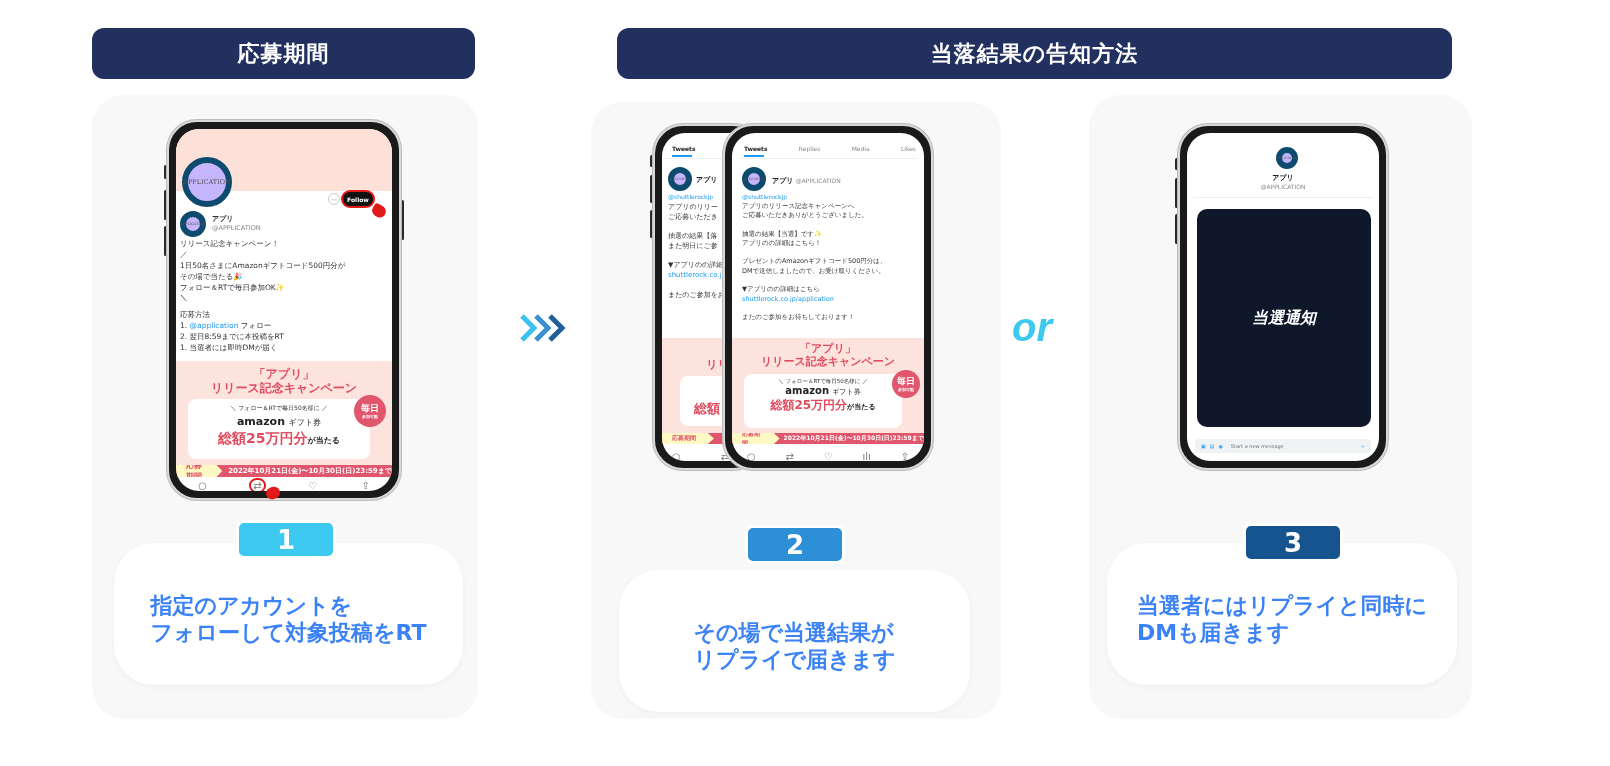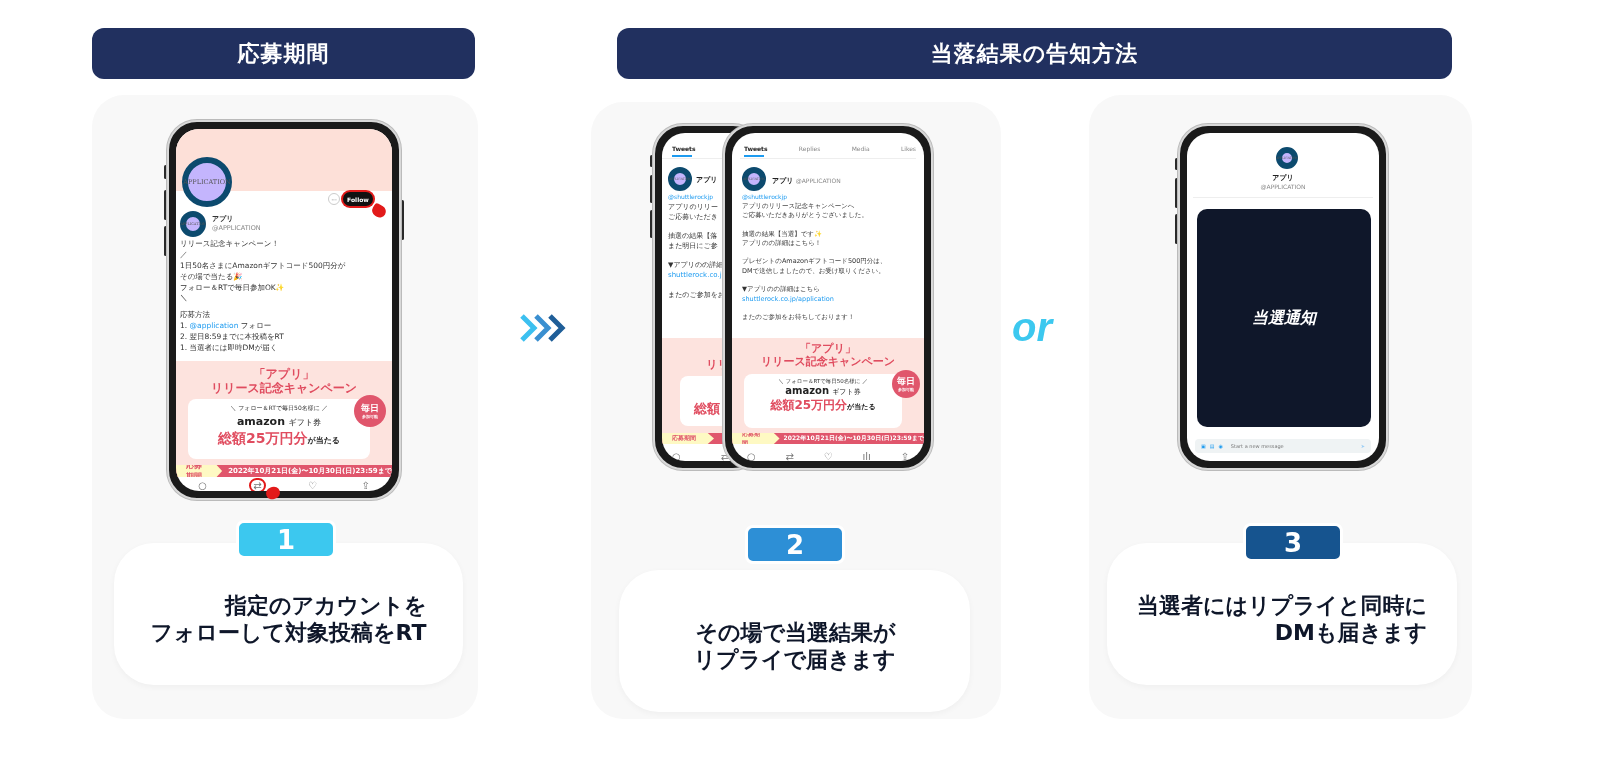--- a/index.html
+++ b/index.html
@@ -20,22 +20,22 @@
     padding: 7px;
   }
   .phone .screen {
     width: 100%; height: 100%; background: #fff; border-radius: 23px; overflow: hidden; position: relative;
   }
   .side-btn { position: absolute; width: 3px; background: #2a2a2a; border-radius: 2px; }
 
   .step-card {
     position: absolute; background: #fff; border-radius: 40px;
     box-shadow: 0 2px 6px rgba(0,0,0,0.04);
-    display: flex; align-items: center; justify-content: center; text-align: right;
-    font-weight: bold; font-size: 22px; color: #0f172a; line-height: 1.25;
+    display: flex; align-items: center; justify-content: center; text-align: left;
+    font-weight: bold; font-size: 22px; color: #3b82f6; line-height: 1.25;
     white-space: pre-line;
   }
   .step-badge {
     position: absolute; height: 39px; width: 100px; border-radius: 8px; color: #fff;
     font-weight: bold; font-size: 26px; display: flex; align-items: center; justify-content: center;
     border: 3px solid #fff;
   }
 
   
   .tiny { font-size: 7.5px; color: #333; line-height: 1.45; }

